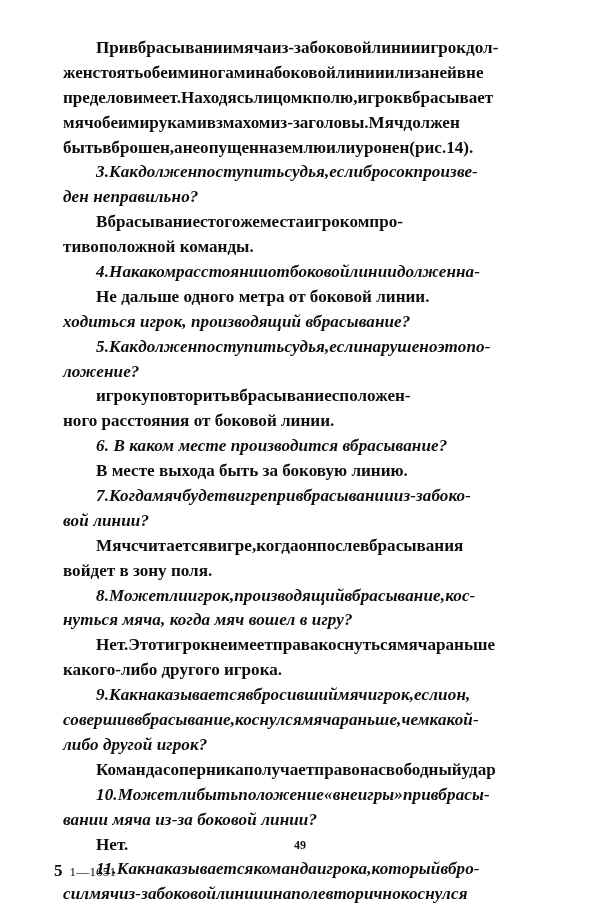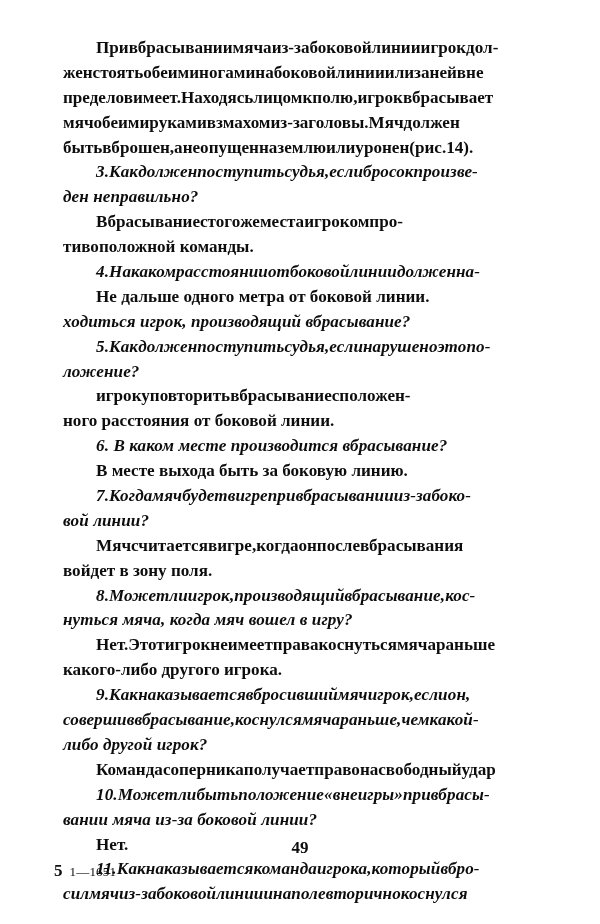--- a/index.html
+++ b/index.html
@@ -85,21 +85,21 @@
   }
 
   .page-number {
     position: absolute;
     left: 0;
     top: 838px;
     width: 600px;
     text-align: center;
     font-family: "Liberation Serif", "DejaVu Serif", serif;
     font-weight: 700;
-    font-size: 17px;
+    font-size: 12px;
     color: #0d0d0d;
   }
 
   .signature {
     position: absolute;
     left: 54px;
     top: 861px;
     display: flex;
     align-items: baseline;
     gap: 7px;

